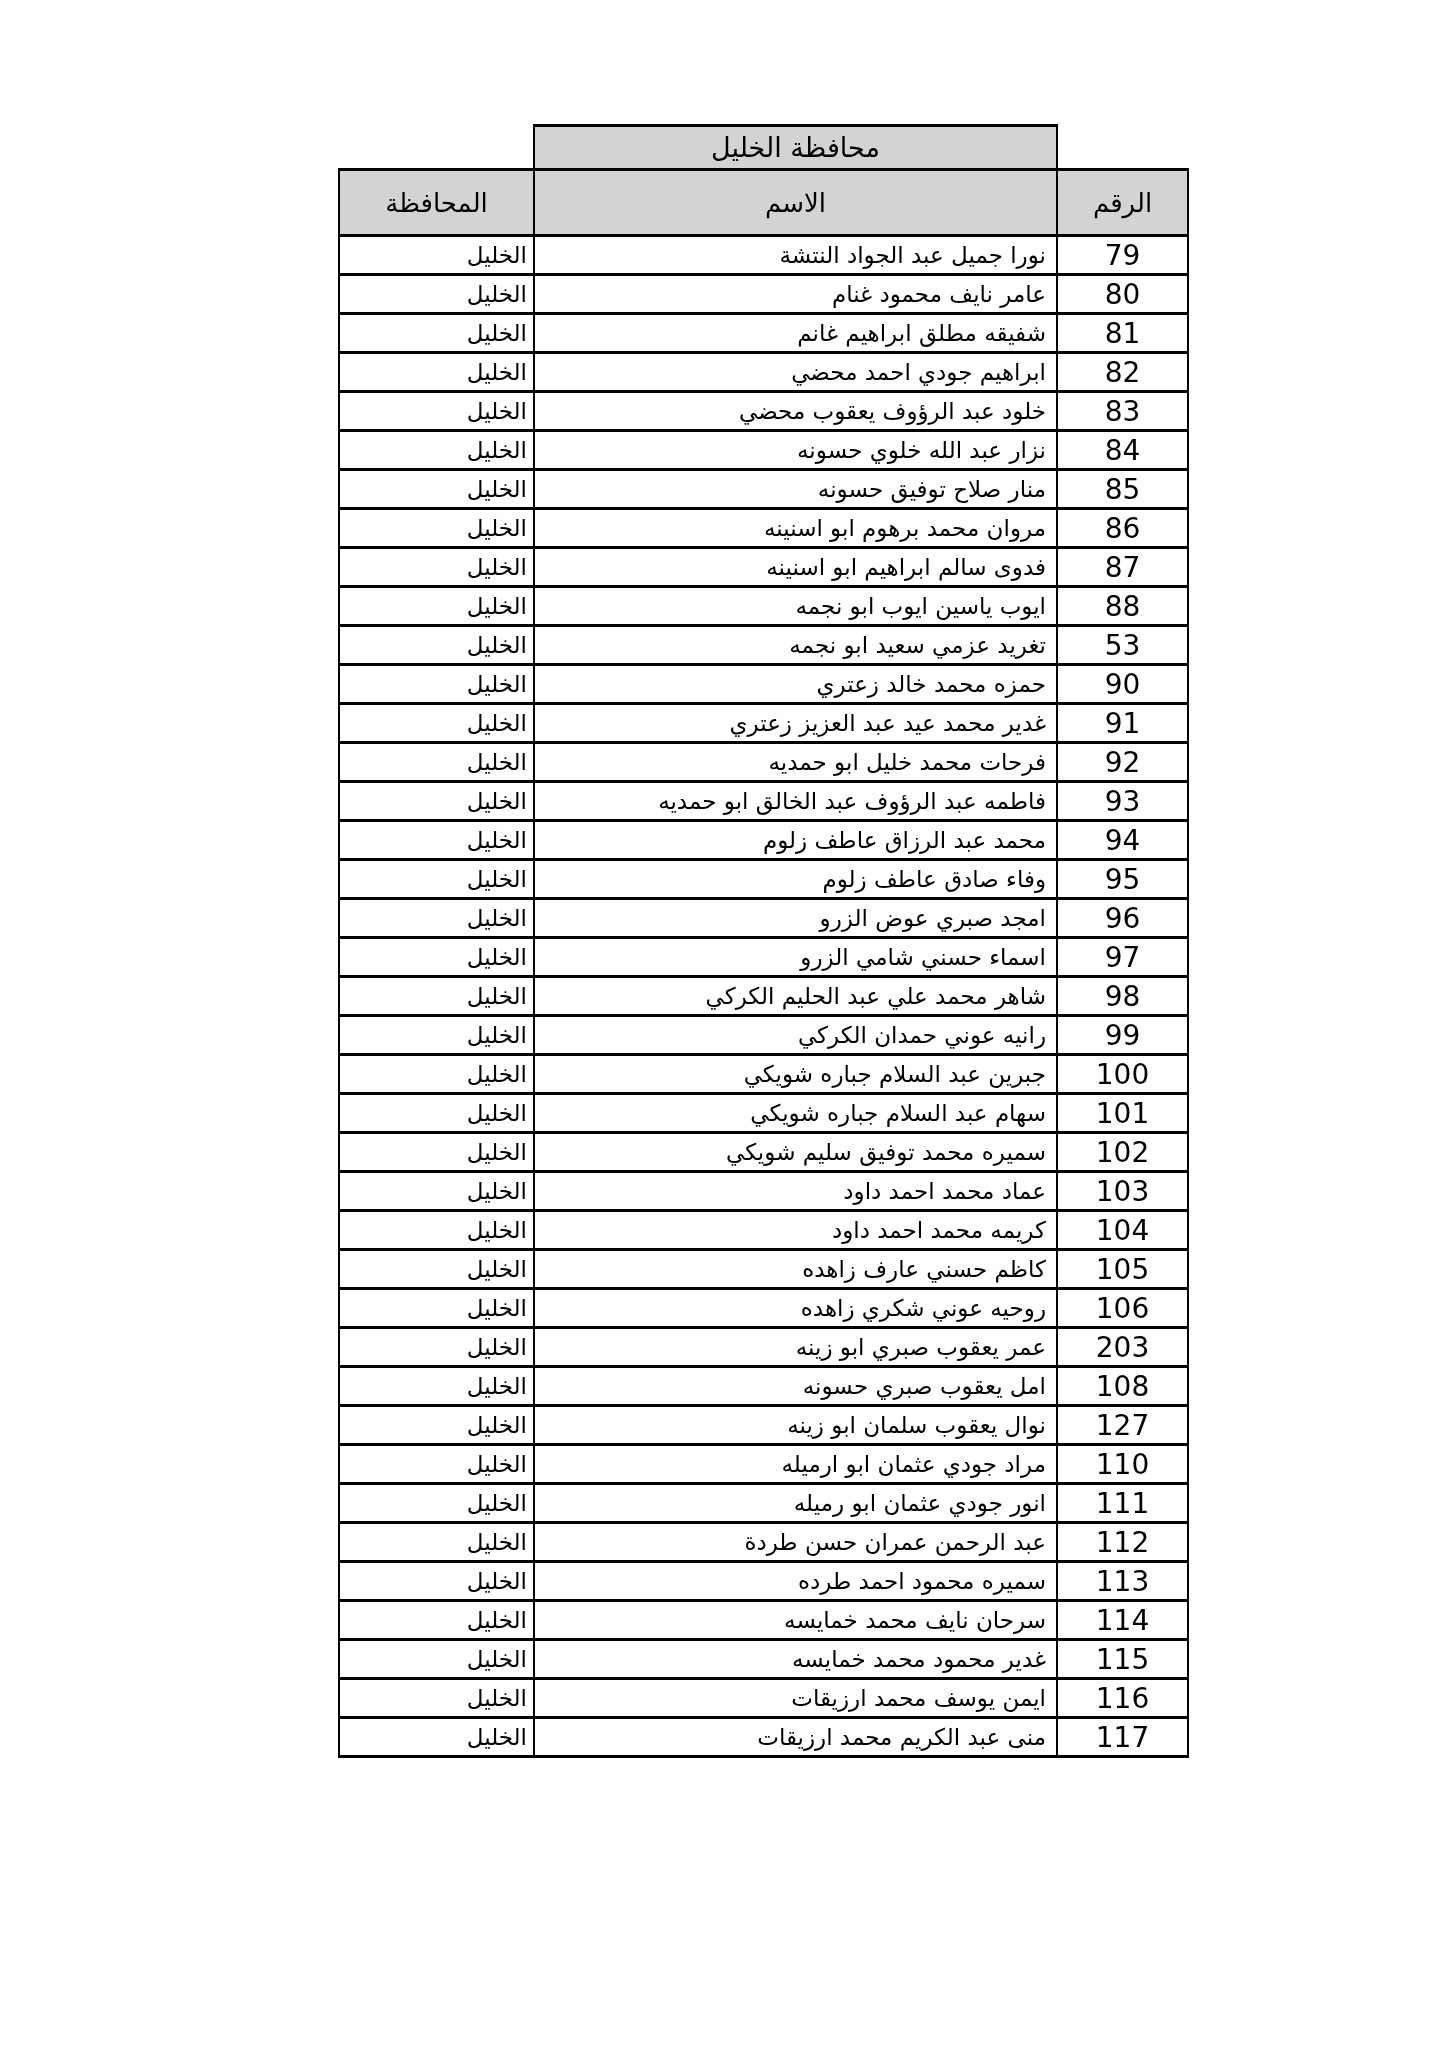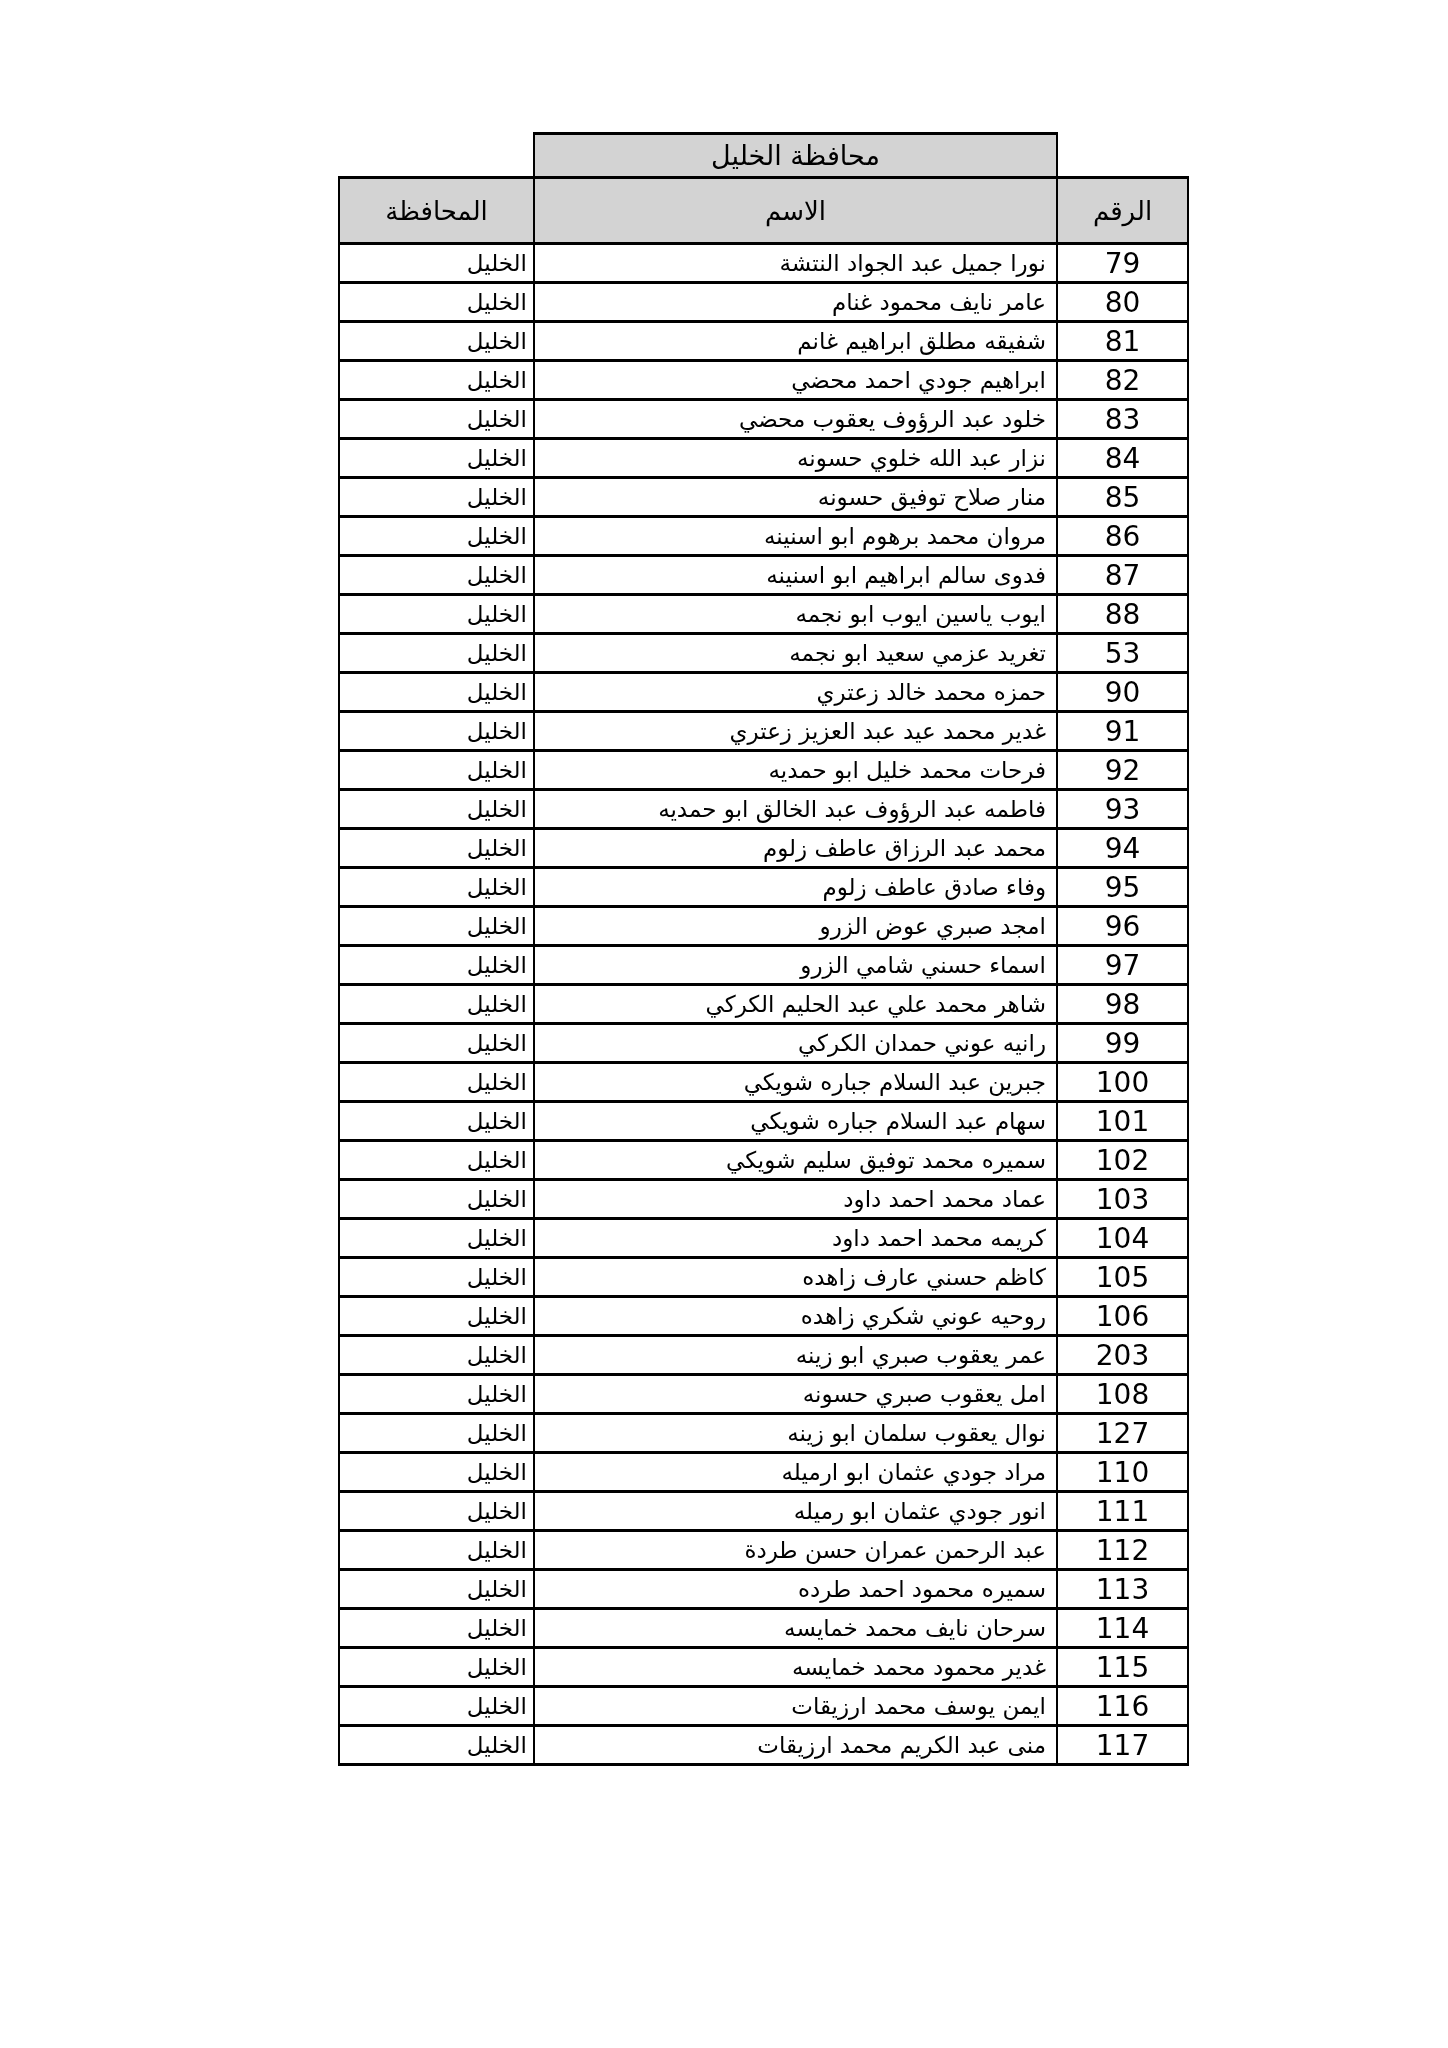--- a/index.html
+++ b/index.html
@@ -11,21 +11,21 @@
     height: 2048px;
     background: #ffffff;
     position: relative;
     font-family: "DejaVu Sans", sans-serif;
     color: #000000;
     overflow: hidden;
   }
   table.roster {
     position: absolute;
     left: 338px;
-    top: 132px;
+    top: 124px;
     width: 849px;
     border-collapse: collapse;
     direction: rtl;
     table-layout: fixed;
   }
   col.col-num  { width: 131px; }
   col.col-name { width: 523px; }
   col.col-gov  { width: 195px; }
 
   td, th {

